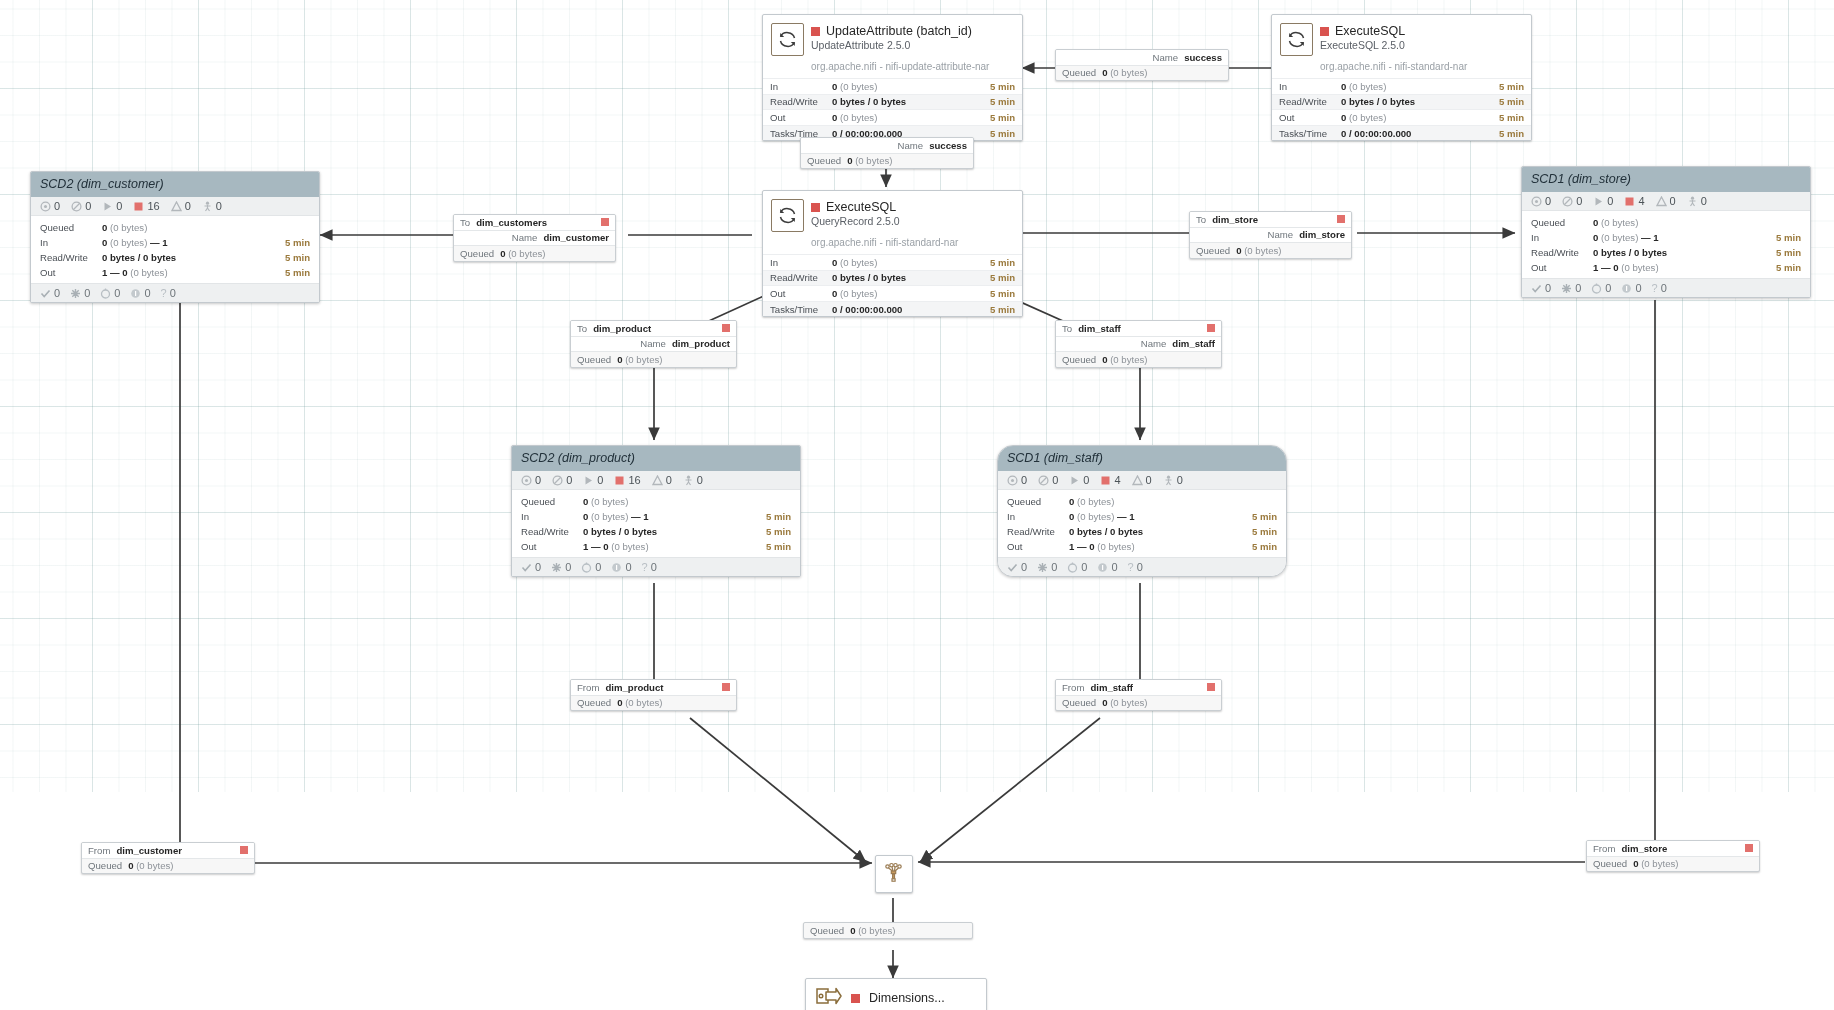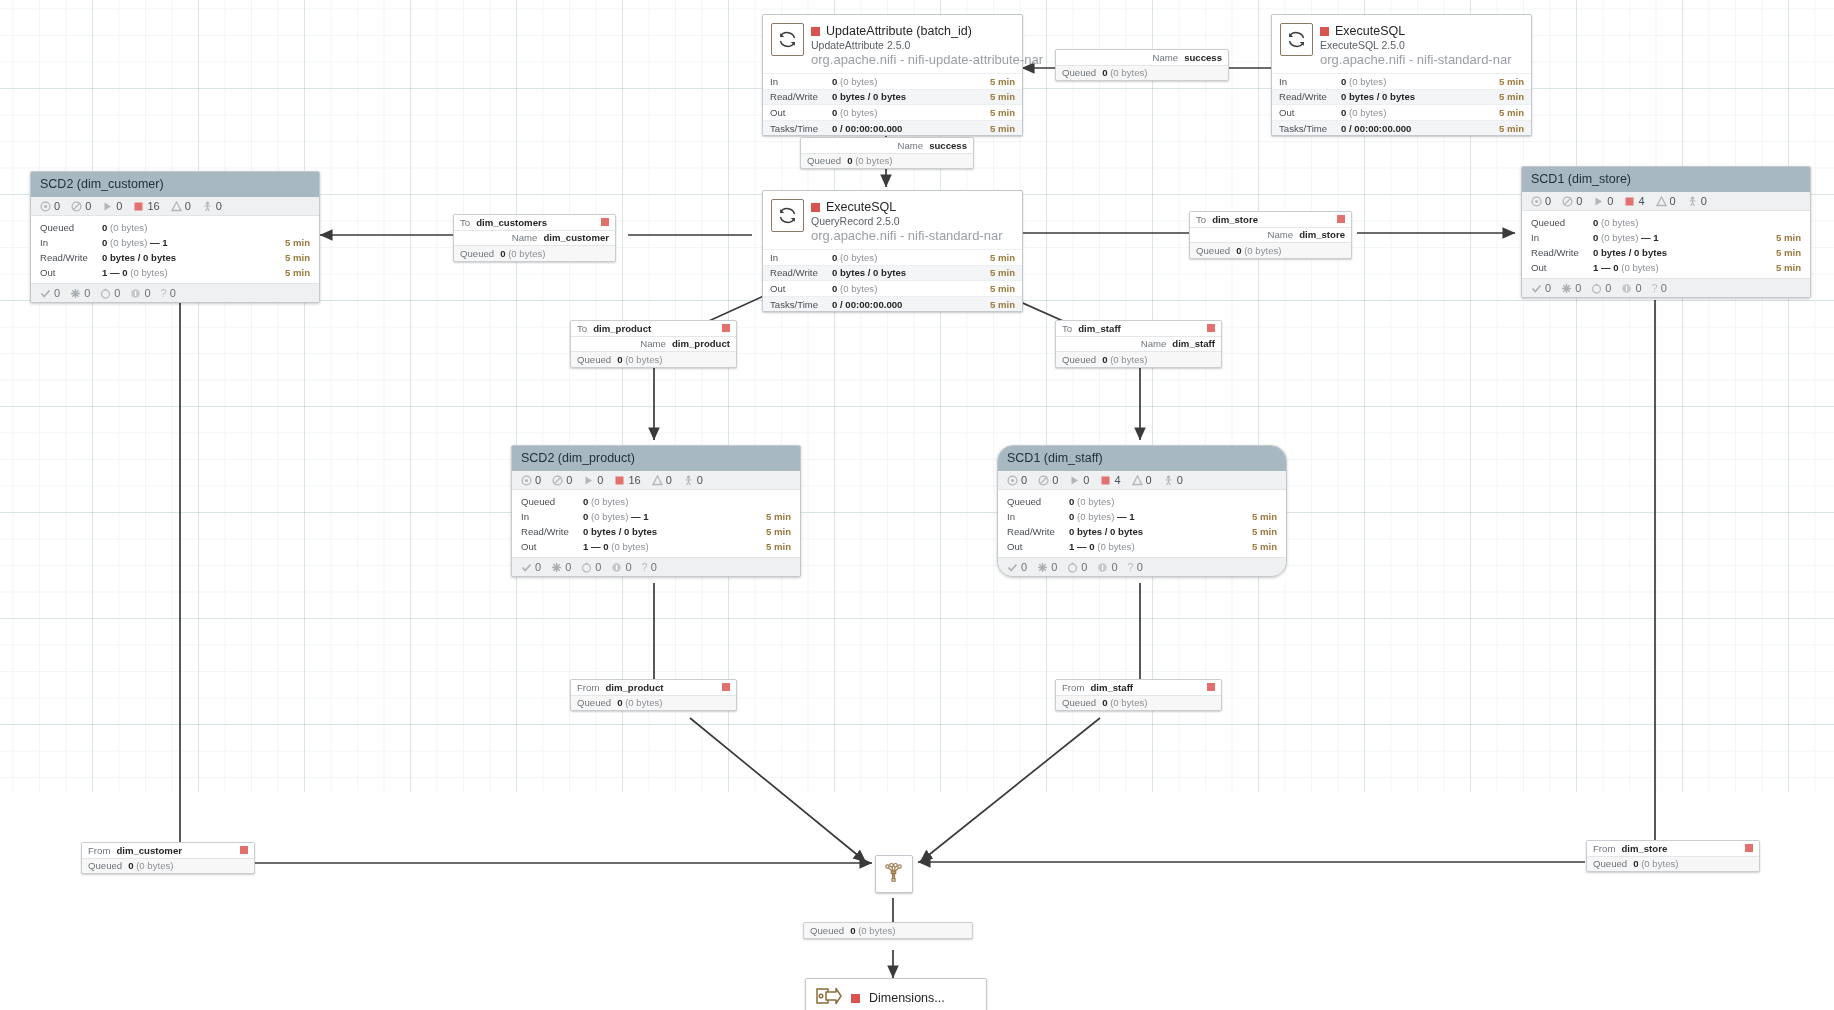--- a/index.html
+++ b/index.html
@@ -33,37 +33,37 @@
   .proc-ico{
     width:31px;height:31px;flex:0 0 31px;border:1.6px solid #8a7a63;border-radius:2px;
     display:flex;align-items:center;justify-content:center;margin-right:7px;background:#fff;
   }
   .proc-ico svg{display:block;}
   .proc-titles{flex:1;min-width:0;padding-top:1px;}
   .proc-name-row{display:flex;align-items:center;gap:6px;}
   .sq{width:9px;height:9px;background:#d9534f;flex:0 0 9px;display:inline-block;}
   .proc-name{font-size:12.5px;color:#262626;white-space:nowrap;}
   .proc-type{font-size:10.5px;color:#5a5f66;margin-top:1px;white-space:nowrap;}
-  .proc-bundle{font-size:13px;color:#9aa0a6;margin-top:1px;white-space:nowrap;}
+  .proc-bundle{font-size:10px;color:#9aa0a6;margin-top:10px;white-space:nowrap;}
   .stat-row{
     display:flex;align-items:center;height:14.6px;padding:0 7px;
     border-top:1px solid #eceef0;font-size:9.6px;
   }
   .stat-row:nth-child(odd){background:#f4f5f6;}
   .stat-lbl{width:62px;color:#4a4f55;flex:0 0 62px;}
   .stat-val{flex:1;color:#262626;font-weight:bold;}
   .stat-val .dim{color:#8d9298;font-weight:normal;}
   .stat-time{color:#9b7a3d;font-weight:bold;text-align:right;}
 
   
   .pg{
     position:absolute;background:#fff;border:1px solid #c3c9ce;border-radius:2px;
     box-shadow:0 1px 3px rgba(0,0,0,.22);font-size:11px;color:#262626;overflow:hidden;
   }
-  .pg-head{background:#a7b8c0;color:#22313a;font-size:12.5px;padding:5px 9px 6px 9px;white-space:nowrap;}
+  .pg-head{background:#a7b8c0;color:#22313a;font-size:12.5px;padding:5px 9px 6px 9px;white-space:nowrap;font-style:italic;}
   .pg-counts{
     display:flex;align-items:center;gap:4px;background:#eef0f1;
     padding:3px 9px;font-size:11px;color:#4c5358;border-bottom:1px solid #e2e5e7;
   }
   .pg-counts .grp{display:flex;align-items:center;gap:3px;margin-right:7px;}
   .pg-body{padding:4px 0 3px 0;}
   .pg-row{display:flex;align-items:center;height:15px;padding:0 9px;font-size:9.6px;}
   .pg-lbl{width:62px;flex:0 0 62px;color:#4a4f55;}
   .pg-val{flex:1;color:#262626;font-weight:bold;}
   .pg-val .dim{color:#8d9298;font-weight:normal;}

